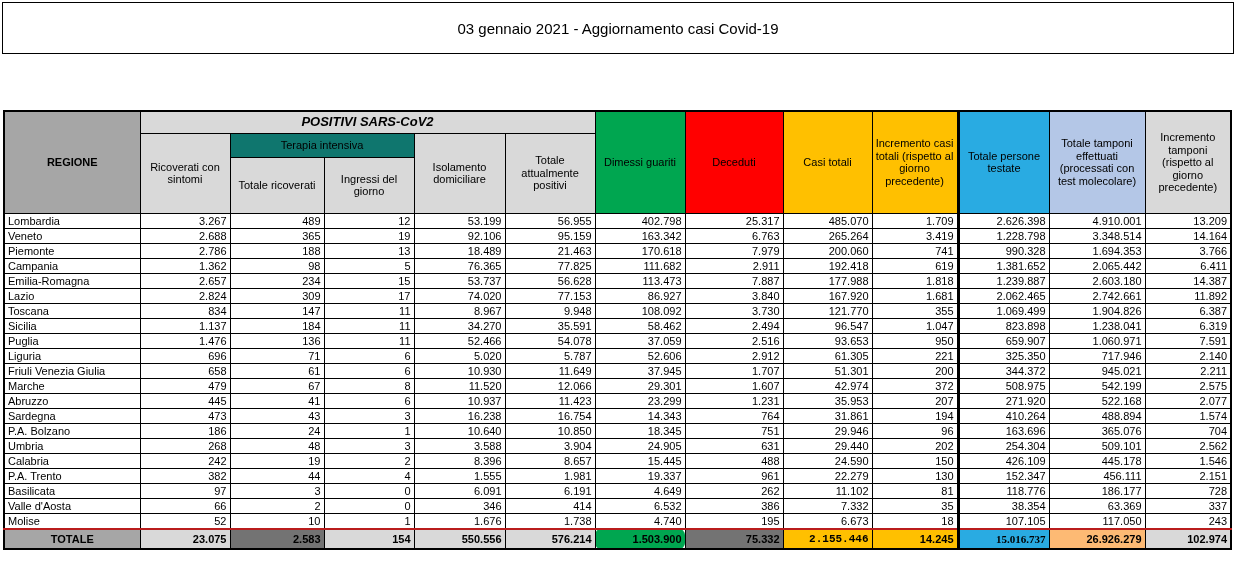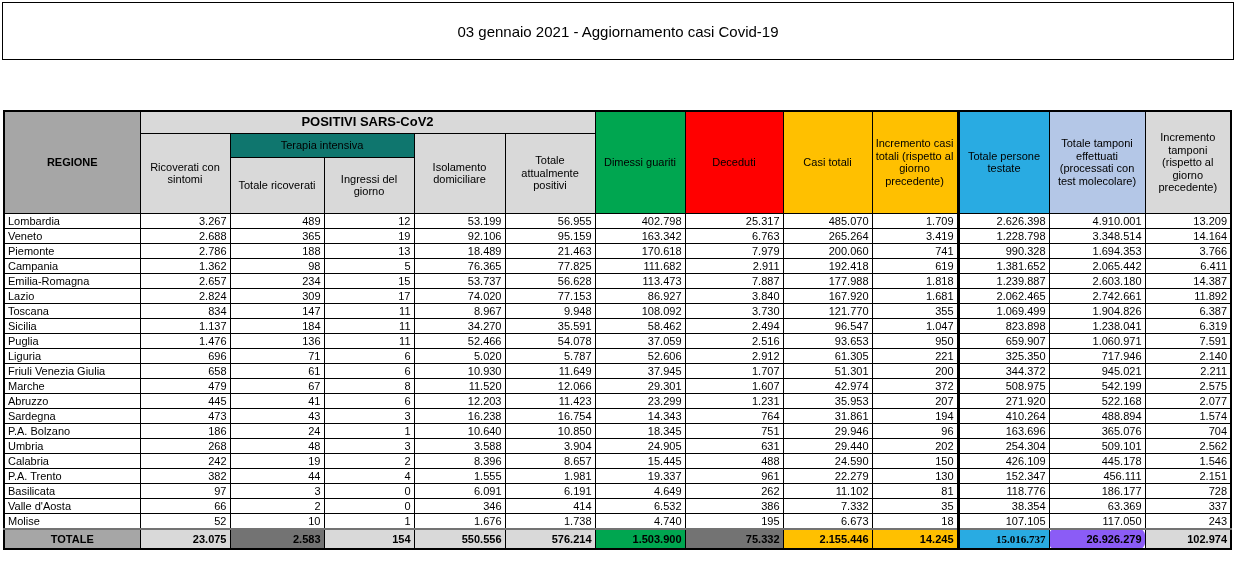--- a/index.html
+++ b/index.html
@@ -6,21 +6,21 @@
   body {
     width:1238px; height:576px;
     background:#ffffff;
     font-family:"Liberation Sans", sans-serif;
     color:#000;
     position:relative;
     overflow:hidden;
   }
   .title-box {
     position:absolute; left:2px; top:2px;
-    width:1232px; height:58px;
+    width:1232px; height:52px;
     border:1px solid #000;
     box-sizing:border-box;
     display:flex; flex-direction:column;
     justify-content:space-evenly; align-items:center;
     text-align:center;
     font-size:15px;
     line-height:17px;
   }
   table.covid-table {
     position:absolute; left:3px; top:110px;
@@ -52,21 +52,21 @@
     font-size:11px;
     line-height:14px;
     padding:0 3px;
     white-space:nowrap;
     background:#fff;
   }
   td.region { text-align:left; }
   .num { text-align:right; }
   .thickleft { border-left:3px solid #000 !important; }
   tfoot td {
-    border-top:2px solid #737373;
+    border-top:2px solid #b91c1c;
     height:20px;
     font-size:11px;
     font-weight:bold;
     padding:0 3px;
     vertical-align:middle;
   }
   td.total-label { text-align:center; }
 </style>
 </head>
 <body>
@@ -87,21 +87,21 @@
       <col style="width:98px">
     <col style="width:89px">
       <col style="width:86px">
       <col style="width:91px">
       <col style="width:96px">
     <col style="width:86px">
   </colgroup>
   <thead>
     <tr class="h1">
       <th rowspan="3" class="regione-h" style="background-color: rgb(166, 166, 166); margin-left: 44px;">REGIONE</th>
-      <th colspan="5" class="group-h" style="background-color: rgb(217, 217, 217);">POSITIVI SARS-CoV2</th>
+      <th colspan="5" class="group-h" style="background-color: rgb(217, 217, 217); font-style: italic;">POSITIVI SARS-CoV2</th>
       <th rowspan="3" style="background-color: rgb(0, 166, 80);">Dimessi guariti</th>
       <th rowspan="3" style="background-color: rgb(255, 0, 0);">Deceduti</th>
       <th rowspan="3" style="background-color: rgb(255, 192, 0);">Casi totali</th>
       <th rowspan="3" style="background-color: rgb(255, 192, 0);">Incremento casi totali (rispetto al giorno precedente)</th>
       <th rowspan="3" class="thickleft" style="background-color: rgb(41, 171, 226);">Totale persone testate</th>
       <th rowspan="3" style="background-color: rgb(180, 199, 231);">Totale tamponi effettuati (processati con test molecolare)</th>
       <th rowspan="3" style="background-color: rgb(217, 217, 217);">Incremento tamponi (rispetto al giorno precedente)</th>
     </tr>
     <tr class="h2">
       <th rowspan="2" style="background-color: rgb(217, 217, 217);">Ricoverati con sintomi</th>
@@ -294,21 +294,21 @@
       <td class="num">372</td>
       <td class="num thickleft">508.975</td>
       <td class="num">542.199</td>
       <td class="num">2.575</td>
     </tr>
       <tr>
       <td class="region">Abruzzo</td>
       <td class="num">445</td>
       <td class="num">41</td>
       <td class="num">6</td>
-      <td class="num">12.203</td>
+      <td class="num">10.937</td>
       <td class="num">11.423</td>
       <td class="num">23.299</td>
       <td class="num">1.231</td>
       <td class="num">35.953</td>
       <td class="num">207</td>
       <td class="num thickleft">271.920</td>
       <td class="num">522.168</td>
       <td class="num">2.077</td>
     </tr>
       <tr>
@@ -433,22 +433,22 @@
     </tr>
     </tbody>
   <tfoot>
     <tr>
       <td class="total-label" style="background-color: rgb(166, 166, 166);">TOTALE</td>
       <td class="num" style="background-color: rgb(217, 217, 217);">23.075</td>
       <td class="num" style="background-color: #737373;">2.583</td>
       <td class="num" style="background-color: rgb(217, 217, 217);">154</td>
       <td class="num" style="background-color: rgb(217, 217, 217); margin-left: 44px;">550.556</td>
       <td class="num" style="background-color: rgb(217, 217, 217);">576.214</td>
-      <td class="num" style="background-color: rgb(0, 166, 80);">1.503.900</td>
+      <td class="num" style="background-color: rgb(0, 166, 80); border-radius: 6px;">1.503.900</td>
       <td class="num" style="background-color: #737373;">75.332</td>
-      <td class="num" style="background-color: rgb(255, 192, 0);">2.155.446</td>
+      <td class="num" style="background-color: rgb(255, 192, 0); font-family: Liberation Mono, monospace;">2.155.446</td>
       <td class="num" style="background-color: rgb(255, 192, 0);">14.245</td>
       <td class="num thickleft" style="background-color: rgb(41, 171, 226); font-family: Liberation Serif, serif;">15.016.737</td>
-      <td class="num" style="background-color: #8b5cf6; border-radius: 6px;">26.926.279</td>
+      <td class="num" style="background-color: #fdba74;">26.926.279</td>
       <td class="num" style="background-color: rgb(217, 217, 217);">102.974</td>
     </tr>
   </tfoot>
 </table>
 
 </body></html>

